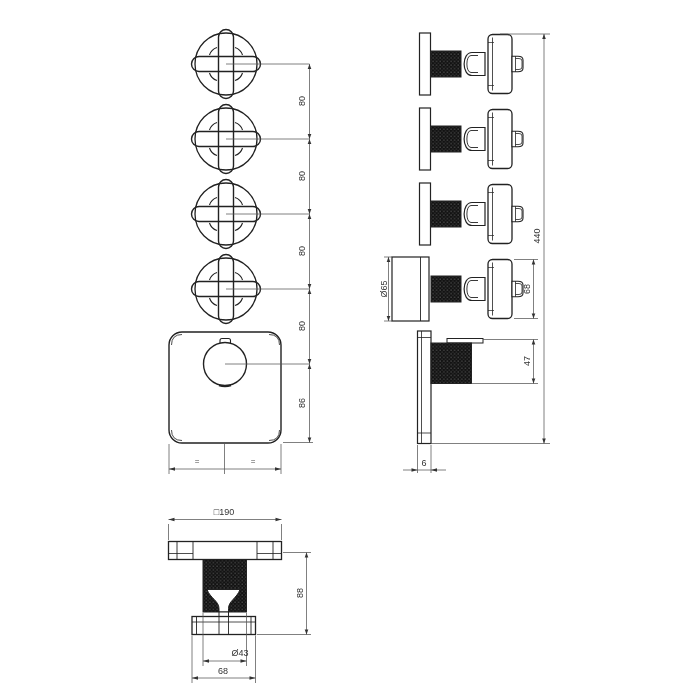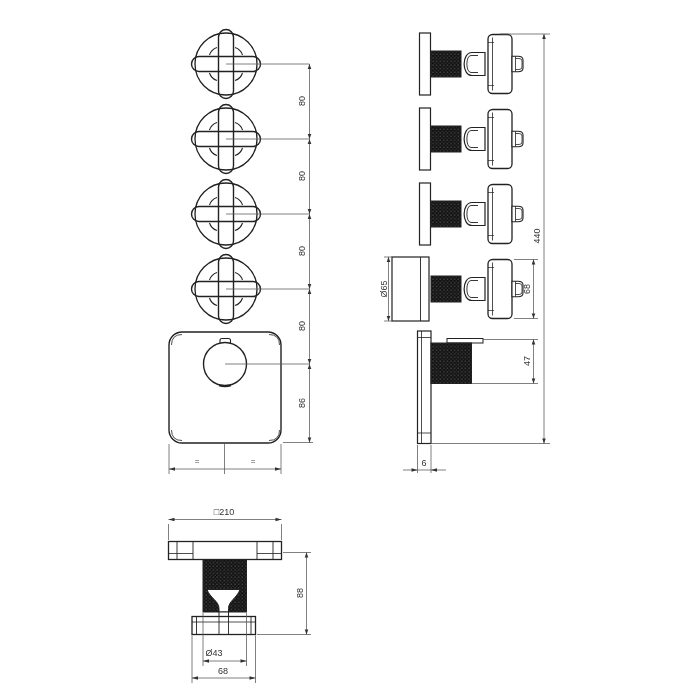--- a/index.html
+++ b/index.html
@@ -228,18 +228,18 @@
 <span class="dim rot" style="left:302px;top:251px">80</span>
 <span class="dim rot" style="left:302px;top:326px">80</span>
 <span class="dim rot" style="left:302px;top:403px">86</span>
 <span class="dim eq" style="left:197px;top:462px">=</span>
 <span class="dim eq" style="left:253px;top:462px">=</span>
 <span class="dim rot" style="left:384px;top:289px">Ø65</span>
 <span class="dim rot" style="left:527px;top:289px">68</span>
 <span class="dim rot" style="left:527px;top:361px">47</span>
 <span class="dim rot" style="left:537px;top:236px">440</span>
 <span class="dim" style="left:424px;top:463px">6</span>
-<span class="dim" style="left:224px;top:512px">□210</span>
+<span class="dim" style="left:224px;top:512px">□190</span>
 <span class="dim rot" style="left:300px;top:593px">88</span>
-<span class="dim" style="left:214px;top:653px">Ø43</span>
+<span class="dim" style="left:240px;top:653px">Ø43</span>
 <span class="dim" style="left:223px;top:671px">68</span>
 
 </div>
 
 </body></html>

